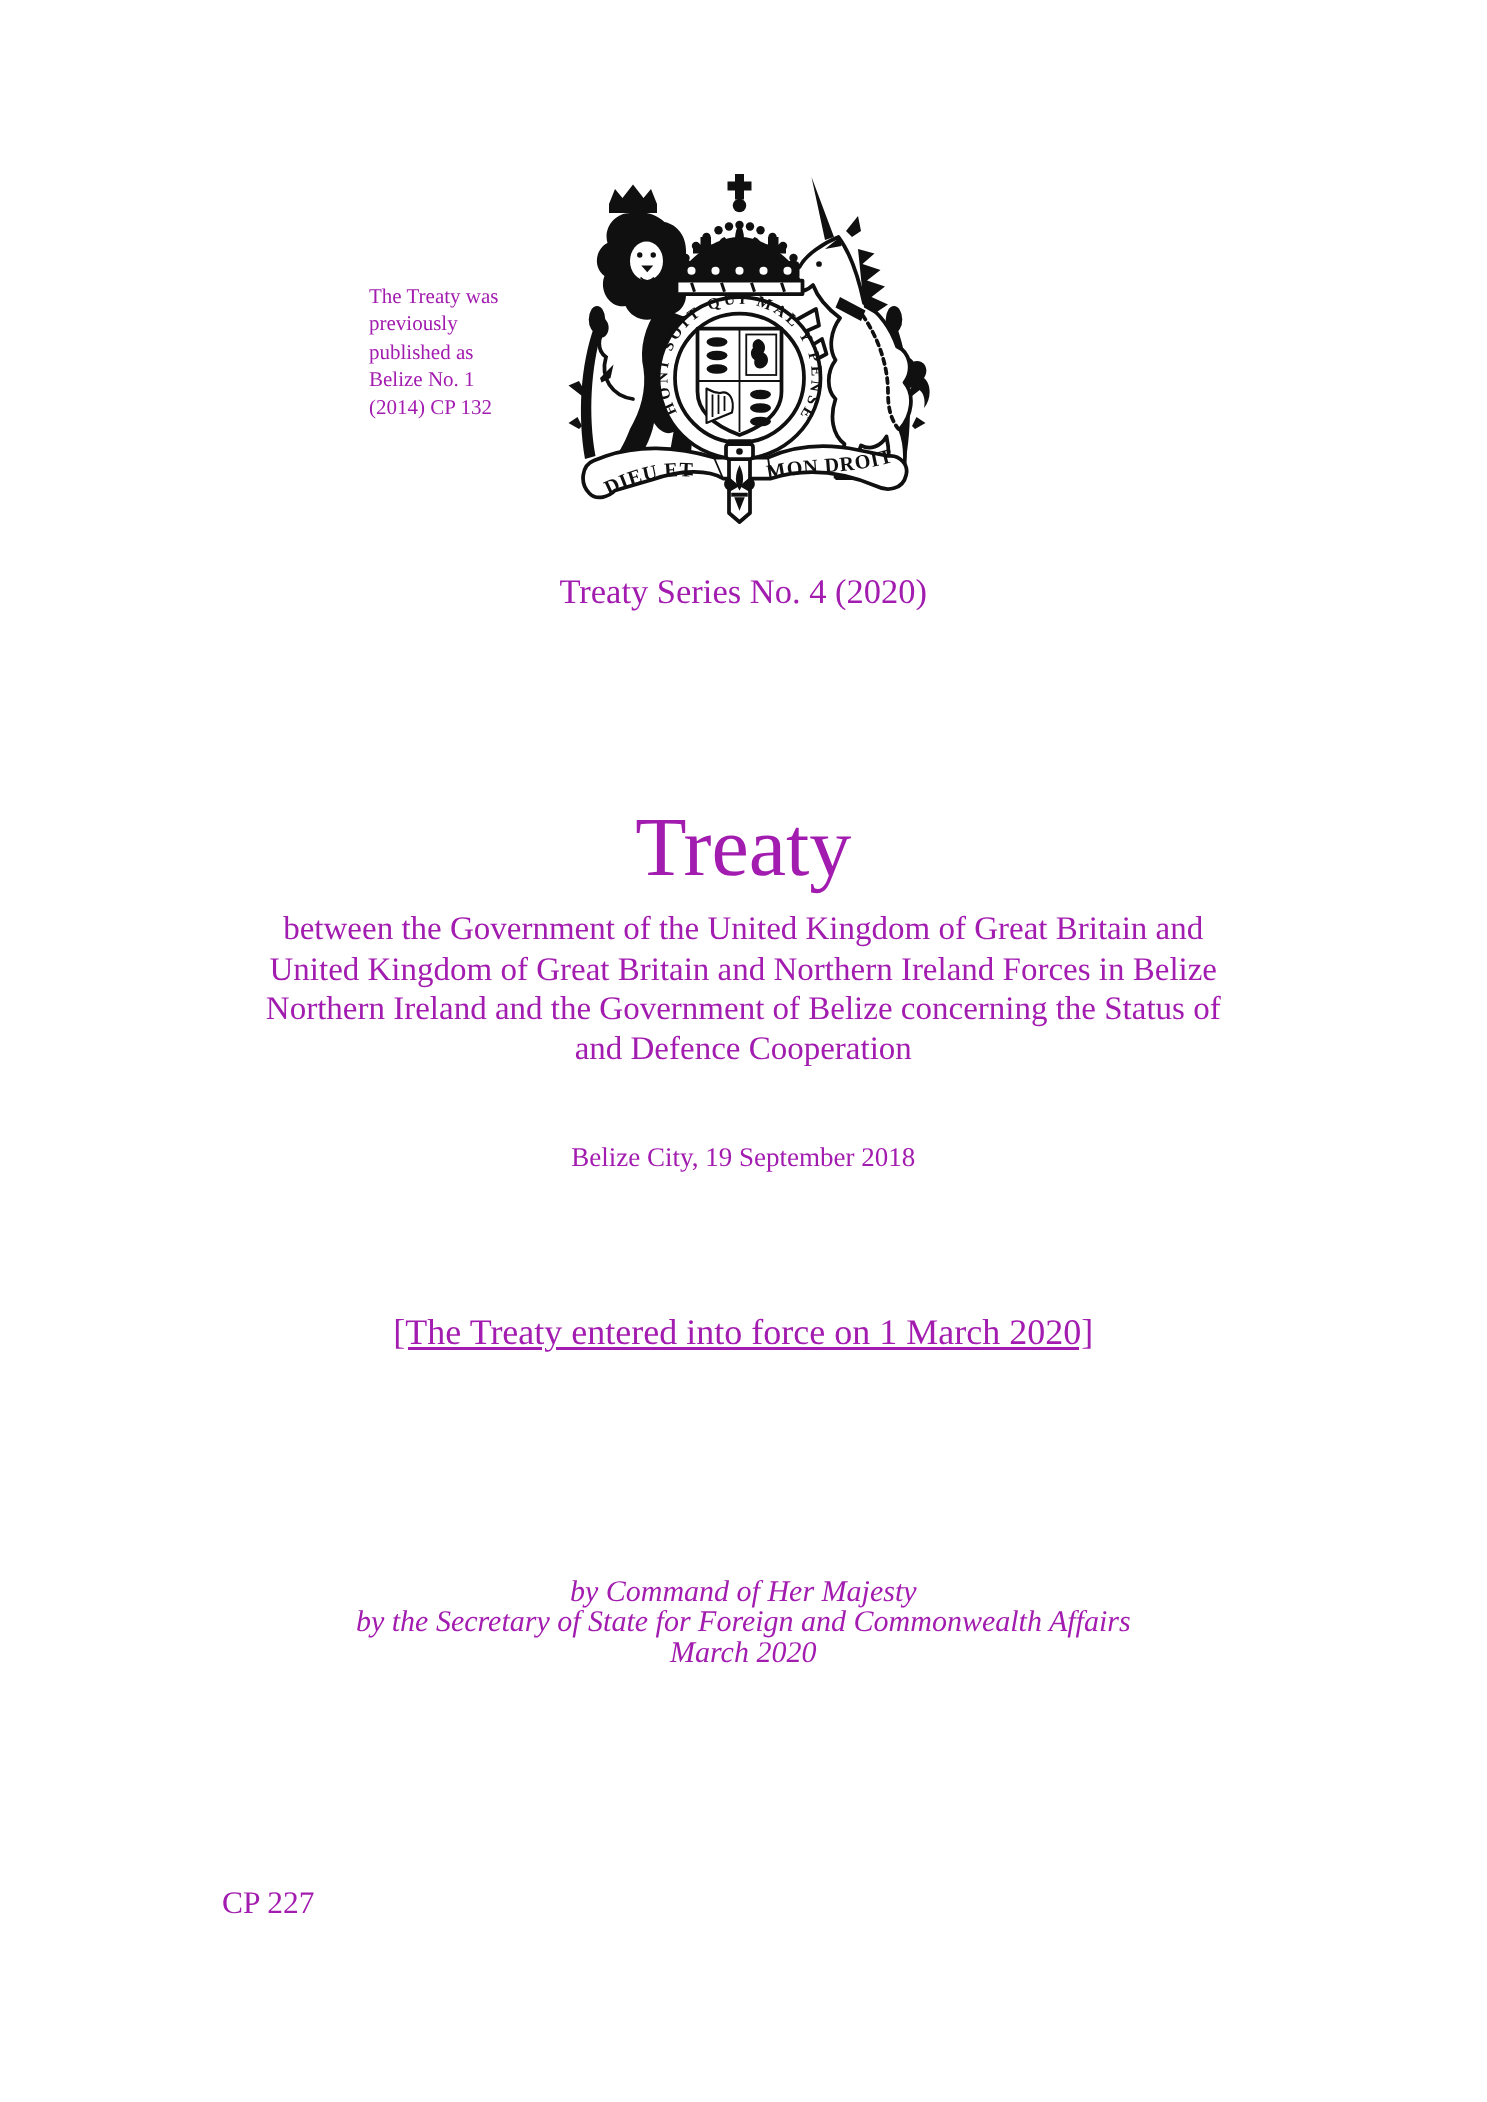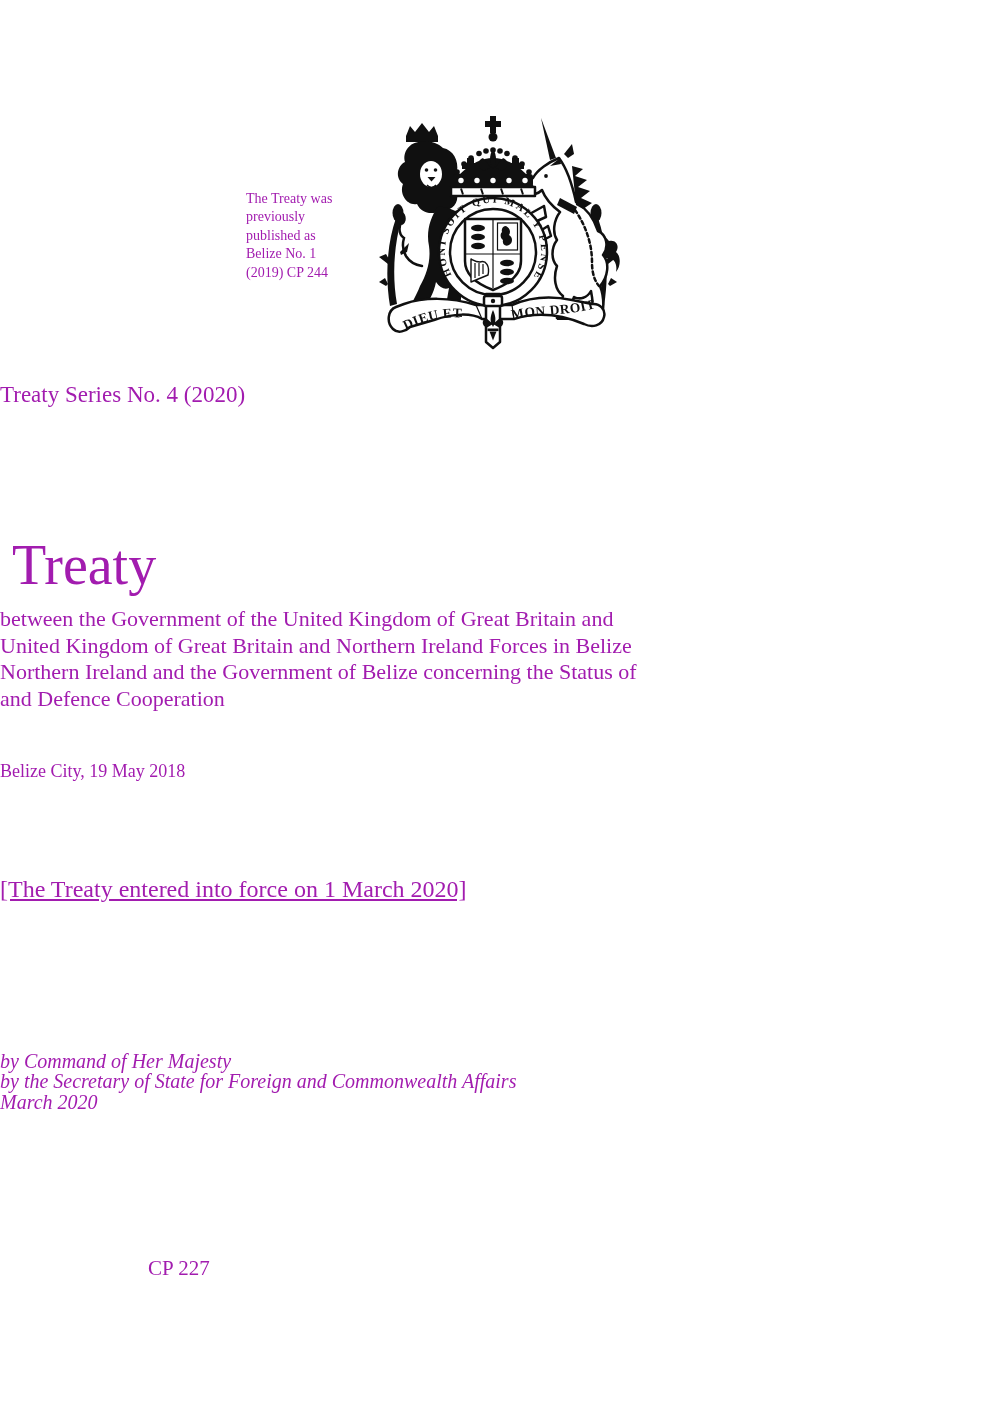--- a/index.html
+++ b/index.html
@@ -5,21 +5,21 @@
   html,body{margin:0;padding:0;background:#e8e8e8;}
   .page{
     position:relative;
     width:991px;height:1401px;
     background:#ffffff;
     margin:0 auto;
     font-family:"Liberation Serif","DejaVu Serif",serif;
     color:#a21caf;
     overflow:hidden;
   }
-  .centered{position:absolute;left:0;right:0;}
+  .centered{position:absolute;left:0;right:0;text-align:center;}
   .note{
     position:absolute;left:246px;top:190px;width:120px;
     font-size:14px;line-height:18.4px;text-align:left;
   }
   .note span{display:block;}
   .crest{position:absolute;left:376px;top:114px;width:244px;height:236px;}
   .series{top:382px;font-size:23px;line-height:26px;}
   .title{top:524px;font-size:56px;line-height:58px;font-weight:normal;margin:12px;}
   .subtitle{top:606px;font-size:22px;line-height:26.7px;}
   .subtitle span{display:block;}
@@ -40,21 +40,21 @@
 </head>
 <body>
 
 <div class="page">
 
   <div class="note">
     <span>The Treaty was</span>
     <span>previously</span>
     <span>published as</span>
     <span>Belize No. 1</span>
-    <span>(2019) CP 244</span>
+    <span>(2014) CP 132</span>
   </div>
 
   <div class="crest">
     <svg viewBox="0 0 244 236" width="244" height="236" aria-hidden="true">
 
       <g>
         <path class="b" d="M14,192 C9,162 11,130 20,104 l5,3 C18,132 16,162 21,190 Z"></path>
         <ellipse class="b" cx="22" cy="99" rx="5.5" ry="9"></ellipse>
         <path class="b" d="M12,150 l-9,-7 7,-3 4,7 z M24,138 l9,-9 -2,9 -6,3 z M10,172 l-7,-4 6,-4 3,6 z"></path>
       </g>
@@ -208,21 +208,21 @@
 
   <h1 class="centered title">Treaty</h1>
 
   <div class="centered subtitle">
     <span>between the Government of the United Kingdom of Great Britain and</span>
     <span>United Kingdom of Great Britain and Northern Ireland Forces in Belize</span>
     <span>Northern Ireland and the Government of Belize concerning the Status of</span>
     <span>and Defence Cooperation</span>
   </div>
 
-  <div class="centered place-date">Belize City, 19 May 2018</div>
+  <div class="centered place-date">Belize City, 19 September 2018</div>
 
   <div class="centered entry">[The Treaty entered into force on 1 March 2020]</div>
 
   <div class="centered presentation">
     <span>by Command of Her Majesty</span>
     <span>by the Secretary of State for Foreign and Commonwealth Affairs</span>
     <span>March 2020</span>
   </div>
 
   <div class="cp">CP 227</div>

